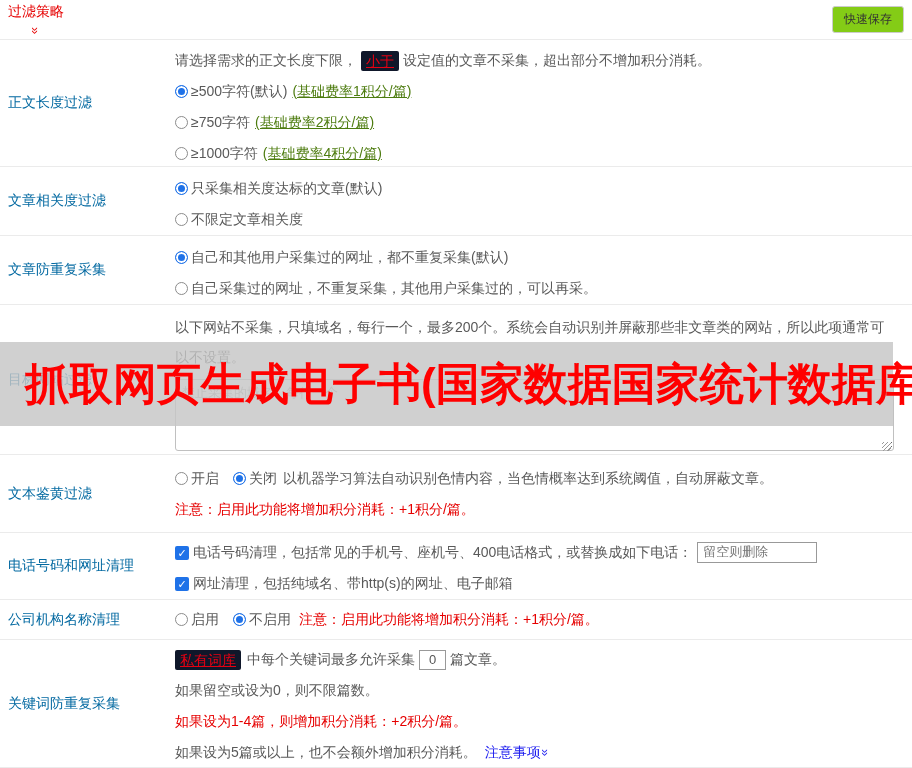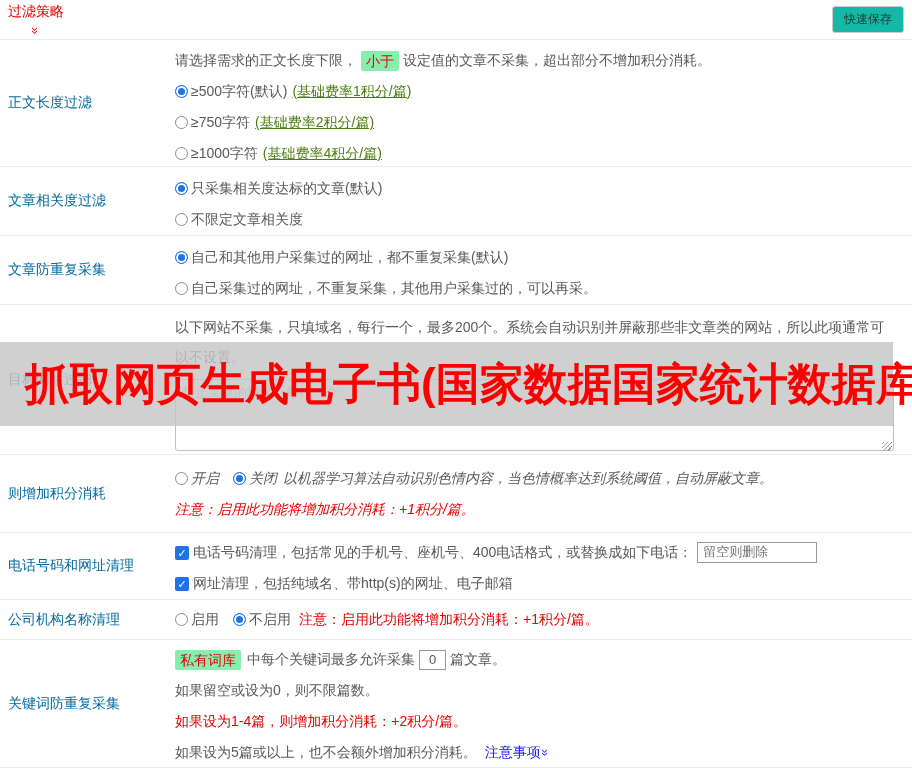--- a/index.html
+++ b/index.html
@@ -4,52 +4,52 @@
 <style>
   * { margin:0; padding:0; box-sizing:border-box; }
   html,body { width:912px; height:768px; background:#fff; overflow:hidden; }
   body { font-family:"Liberation Sans","DejaVu Sans",sans-serif; font-size:14px; color:#595959; position:relative; }
 
   
   .topbar { height:40px; display:flex; align-items:center; justify-content:space-between;
             padding:0 8px; border-bottom:1px solid #ebebeb; }
   .topbar-title { color:#e60000; font-size:14px; display:flex; align-items:center; gap:3px;flex-direction:column; }
   .chev { display:inline-block; transform:rotate(90deg); font-size:13px; line-height:1; }
-  .save-btn { font-size:12px; color:#333; background:#14b8a6; border:1px solid #ccc;
+  .save-btn { font-size:12px; color:#333; background:#84cc16; border:1px solid #ccc;
               border-radius:3px; padding:4px 11px; cursor:pointer; }
 
   
   .row { display:flex; border-bottom:1px solid #ebebeb; }
   .row-label { flex:0 0 175px; padding-left:8px; display:flex; align-items:center; color:#0369a1; }
   .row-content { flex:1; padding-right:6px; }
   .line { height:31px; display:flex; align-items:center; white-space:nowrap; }
 
   .r1 { height:127px; } .r1 .row-content { padding-top:5px; }
   .r2 { height:69px; }  .r2 .row-content { padding-top:6px; }
   .r3 { height:69px; }  .r3 .row-content { padding-top:6px; }
   .r4 { height:150px; } .r4 .row-content { padding-top:8px; }
-  .r5 { height:78px; }  .r5 .row-content { padding-top:8px;font-style:italic; }
+  .r5 { height:78px; }  .r5 .row-content { padding-top:8px; }
   .r6 { height:67px; }  .r6 .row-content { padding-top:4px; }
   .r7 { height:40px; }  .r7 .row-content { padding-top:4px; }
   .r8 { height:128px; } .r8 .row-content { padding-top:4px; }
   .r4 .line { height:30px; }
 
   
   .radio { width:13px; height:13px; border-radius:50%; border:1px solid #8c8c8c;
            background:#fff; margin-right:3px; flex:0 0 auto; cursor:pointer; }
   .radio.checked { border:1px solid #1f72e8; background:#1f72e8; box-shadow: inset 0 0 0 2px #fff; }
   .checkbox { width:14px; height:14px; border-radius:2px; background:#1f72e8; color:#fff;
               font-size:11px; line-height:14px; text-align:center; font-weight:bold;
               margin-right:4px; flex:0 0 auto; cursor:pointer; }
   .gap { margin-left:14px; }
 
   .red { color:#e60000; }
   .fee { color:#4d7c0f; text-decoration:underline; margin-left:5px; }
-  .tag { background:#86efac; color:#e60012; padding:0 5px; height:20px; line-height:20px;
-         border-radius:2px; display:inline-block; }
+  .tag { background:#0f172a; color:#e60012; padding:0 5px; height:20px; line-height:20px;
+         border-radius:2px; display:inline-block;text-decoration:underline; }
   .tag.mr { margin-right:6px; }
   .tag.lr { margin:0 4px; }
 
   .ta-wrap { position:relative; width:719px; margin-top:6px; }
   textarea { width:719px; height:72px; border:1px solid #c0c0c0; border-radius:3px;
              resize:both; font-family:Liberation Sans, sans-serif; font-size:13px; color:#555; padding:4px 6px; }
   textarea::placeholder { color:#a9a9a9; }
   .grip { position:absolute; right:3px; bottom:3px; width:9px; height:9px; pointer-events:none;
           background:repeating-linear-gradient(-45deg, transparent 0 2px, #999 2px 3px); }
 
@@ -139,21 +139,21 @@
     <div class="line">以下网站不采集，只填域名，每行一个，最多200个。系统会自动识别并屏蔽那些非文章类的网站，所以此项通常可</div>
     <div class="line">以不设置。</div>
     <div class="ta-wrap">
       <textarea placeholder="禁止采集的域名，每行一个" style=""></textarea>
       <div class="grip"></div>
     </div>
   </div>
 </div>
 
 <div class="row r5">
-  <div class="row-label">则增加积分消耗</div>
+  <div class="row-label">文本鉴黄过滤</div>
   <div class="row-content">
     <div class="line">
       <span class="radio"></span>
       <span>开启</span>
       <span class="radio gap checked"></span>
       <span>关闭</span>
       <span style="margin-left:6px">以机器学习算法自动识别色情内容，当色情概率达到系统阈值，自动屏蔽文章。</span>
     </div>
     <div class="line red">注意：启用此功能将增加积分消耗：+1积分/篇。</div>
   </div>

